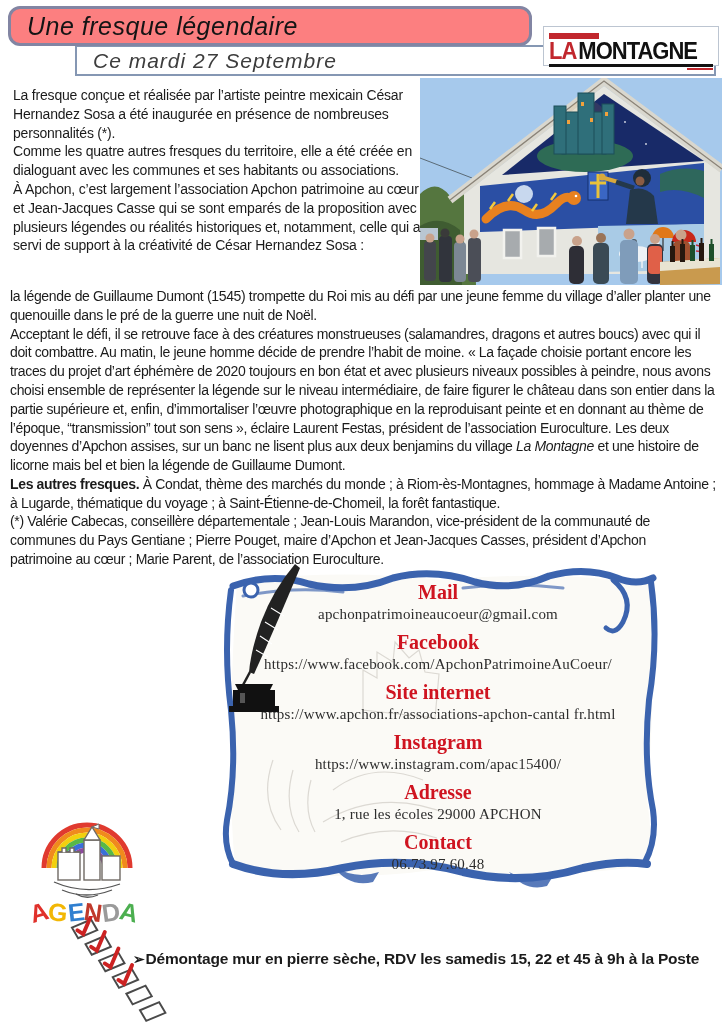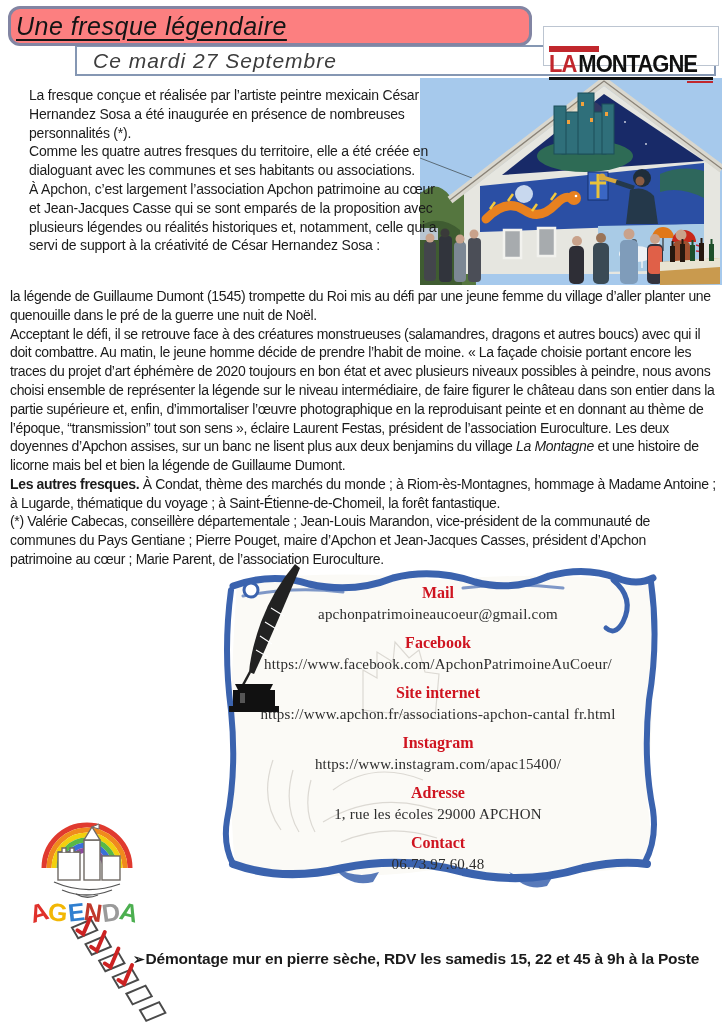--- a/index.html
+++ b/index.html
@@ -3,57 +3,57 @@
 <meta charset="utf-8">
 <style>
   html,body{margin:0;padding:0;background:#9a9a9a;}
   *{box-sizing:border-box;}
   #page{position:relative;width:724px;height:1023px;background:#ffffff;overflow:hidden;
         font-family:"Liberation Sans",sans-serif;color:#1b1b1b;margin:0 auto;}
 
   
   .banner{position:absolute;left:8px;top:6px;width:524px;height:40px;background:#fc7f80;
           border:3px solid #8285a3;border-radius:12px;z-index:3;display:flex;align-items:center;}
-  .banner .title{margin-left:5px;font-size:25px;letter-spacing:.5px;color:#141414;
-          text-decoration:underline;text-underline-offset:4px;font-style:italic;}
+  .banner .title{margin-left:16px;font-size:25px;letter-spacing:.5px;color:#141414;
+          text-underline-offset:4px;font-style:italic;}
   .subbox{position:absolute;left:75px;top:45px;width:641px;height:31px;background:#fff;
           border:2px solid #8597b3;z-index:1;display:flex;align-items:center;}
   .subbox .date{margin-left:16px;font-size:21px;color:#3d3d3d;font-style:italic;letter-spacing:1px;}
   .logobox{position:absolute;left:543px;top:26px;width:176px;height:40px;background:#fff;
-          border:1px solid #bcc5d1;z-index:4;padding:19px 5px 0 5px;}
+          border:1px solid #bcc5d1;z-index:4;padding:6px 5px 0 5px;}
   .logobar{width:50px;height:6px;background:#c1272d;margin-bottom:1px;}
   .logotext{font-weight:bold;font-size:22px;letter-spacing:-1px;line-height:22px;
             transform:scaleY(1.08);transform-origin:left top;white-space:nowrap;}
   .logotext .la{color:#c1272d;}
   .logotext .mont{color:#111;margin-left:2px;}
   .logorule{margin-top:2px;height:3px;background:#111;position:relative;}
   .logorule i{position:absolute;right:0;top:4px;width:26px;height:2px;background:#c1272d;display:block;}
 
   
   .photo{position:absolute;left:420px;top:78px;width:302px;height:207px;}
   .photo svg{display:block;}
 
   
-  .intro{position:absolute;left:29px;top:86px;width:410px;font-size:14px;line-height:18.8px;
+  .intro{position:absolute;left:13px;top:86px;width:410px;font-size:14px;line-height:18.8px;
          letter-spacing:-0.2px;}
   .intro p{margin:0;}
   .legend{position:absolute;left:10px;top:287px;width:706px;font-size:14px;line-height:18.8px;
           letter-spacing:-0.35px;}
   .legend p{margin:0;}
   .footnote{position:absolute;left:10px;top:512px;width:700px;font-size:14px;line-height:18.8px;
           letter-spacing:-0.35px;}
   .it{font-style:italic;}
   .bd{font-weight:bold;}
 
   
   .parchment{position:absolute;left:213px;top:560px;width:458px;height:330px;}
   .parchment>svg{position:absolute;left:0;top:0;}
   .cc-content{position:absolute;left:30px;top:14px;width:390px;text-align:center;
               font-family:"Liberation Serif",serif;}
-  .cc-label{color:#cf1420;font-weight:bold;font-size:16px;line-height:25px;margin-top:6px;}
+  .cc-label{color:#cf1420;font-weight:bold;font-size:20px;line-height:25px;margin-top:6px;}
   .cc-val{color:#2d2d2d;font-size:15px;line-height:19px;font-weight:normal;letter-spacing:.2px;}
   .quill{position:absolute;right:-4px;bottom:-4px;width:95px;height:155px;}
 
   
   .agenda{position:absolute;left:28px;top:806px;width:128px;}
   .agenda-word{margin-top:-4px;margin-left:2px;font-weight:bold;font-size:25px;white-space:nowrap;}
   .agenda-word span{display:inline-block;font-family:"Liberation Sans",sans-serif;}
   .ag0{color:#e0312b;transform:rotate(-16deg);}
   .ag1{color:#f2b705;transform:rotate(6deg);}
   .ag2{color:#2f7fd0;transform:rotate(-6deg);}

